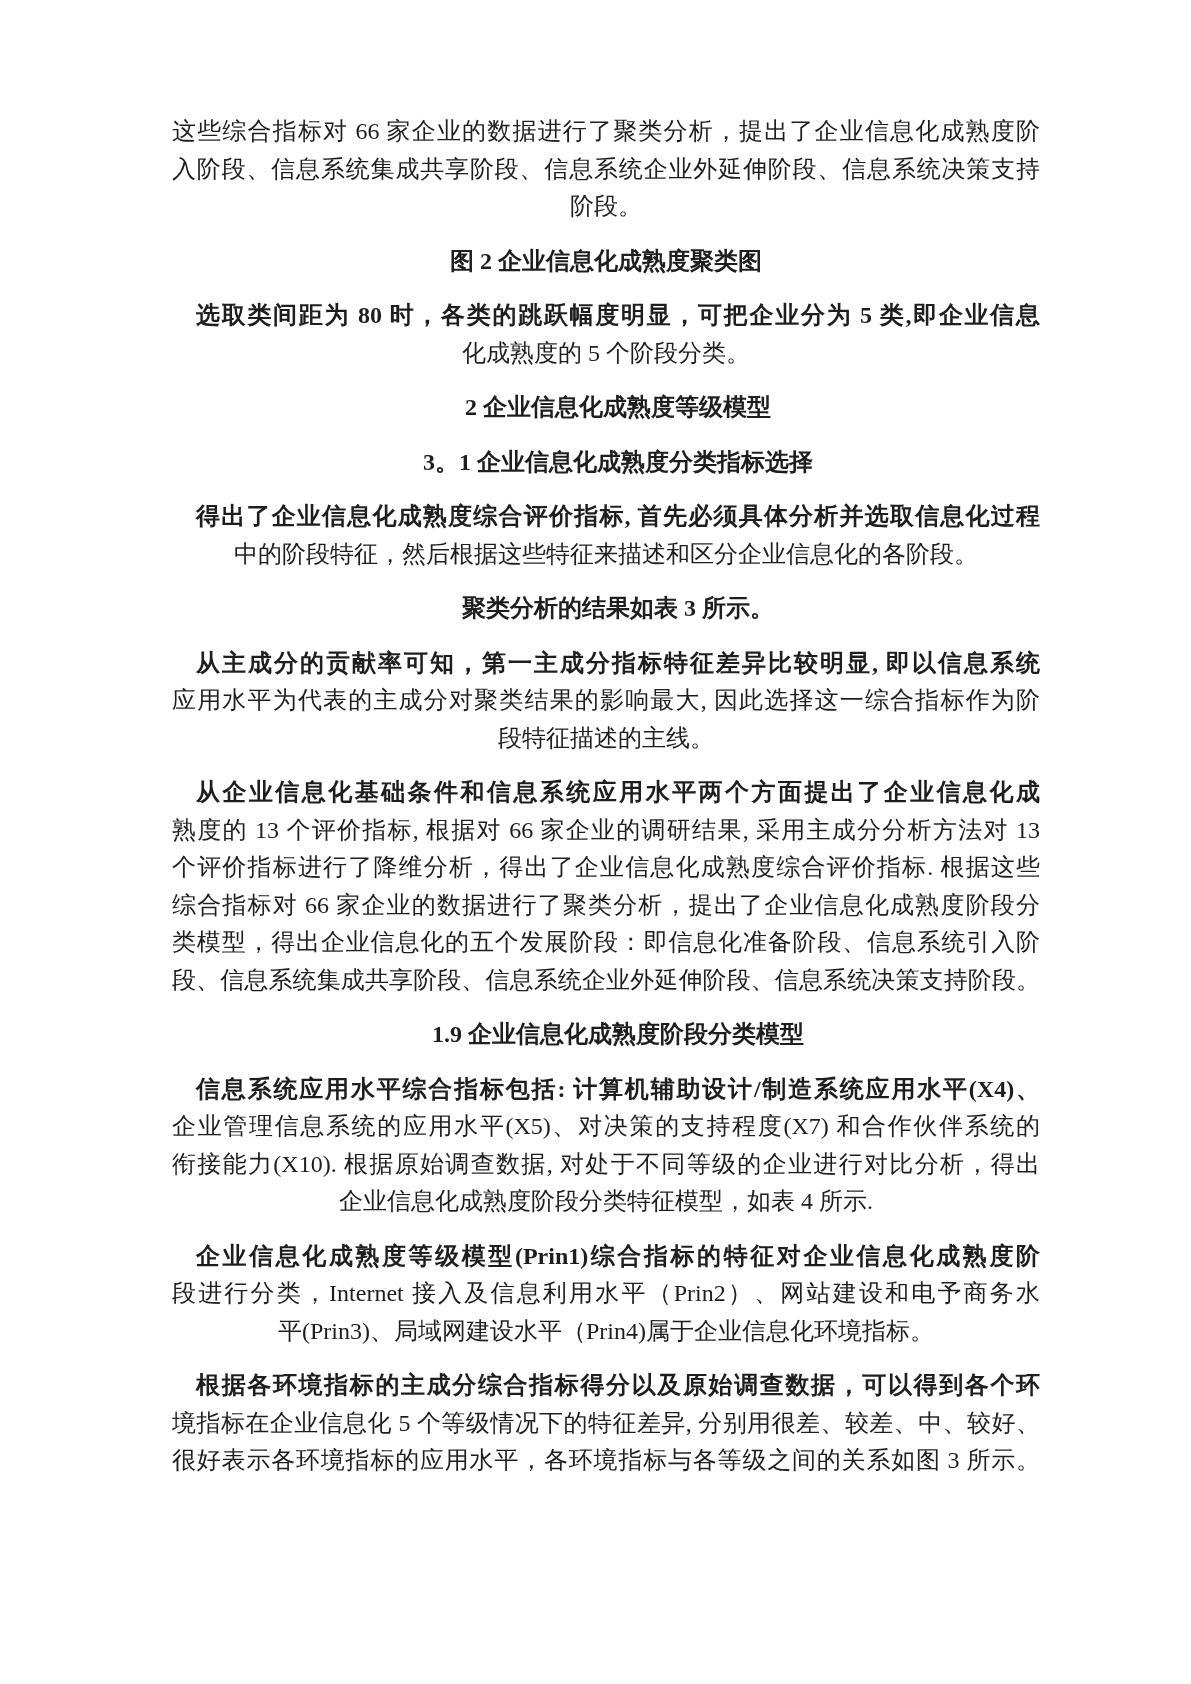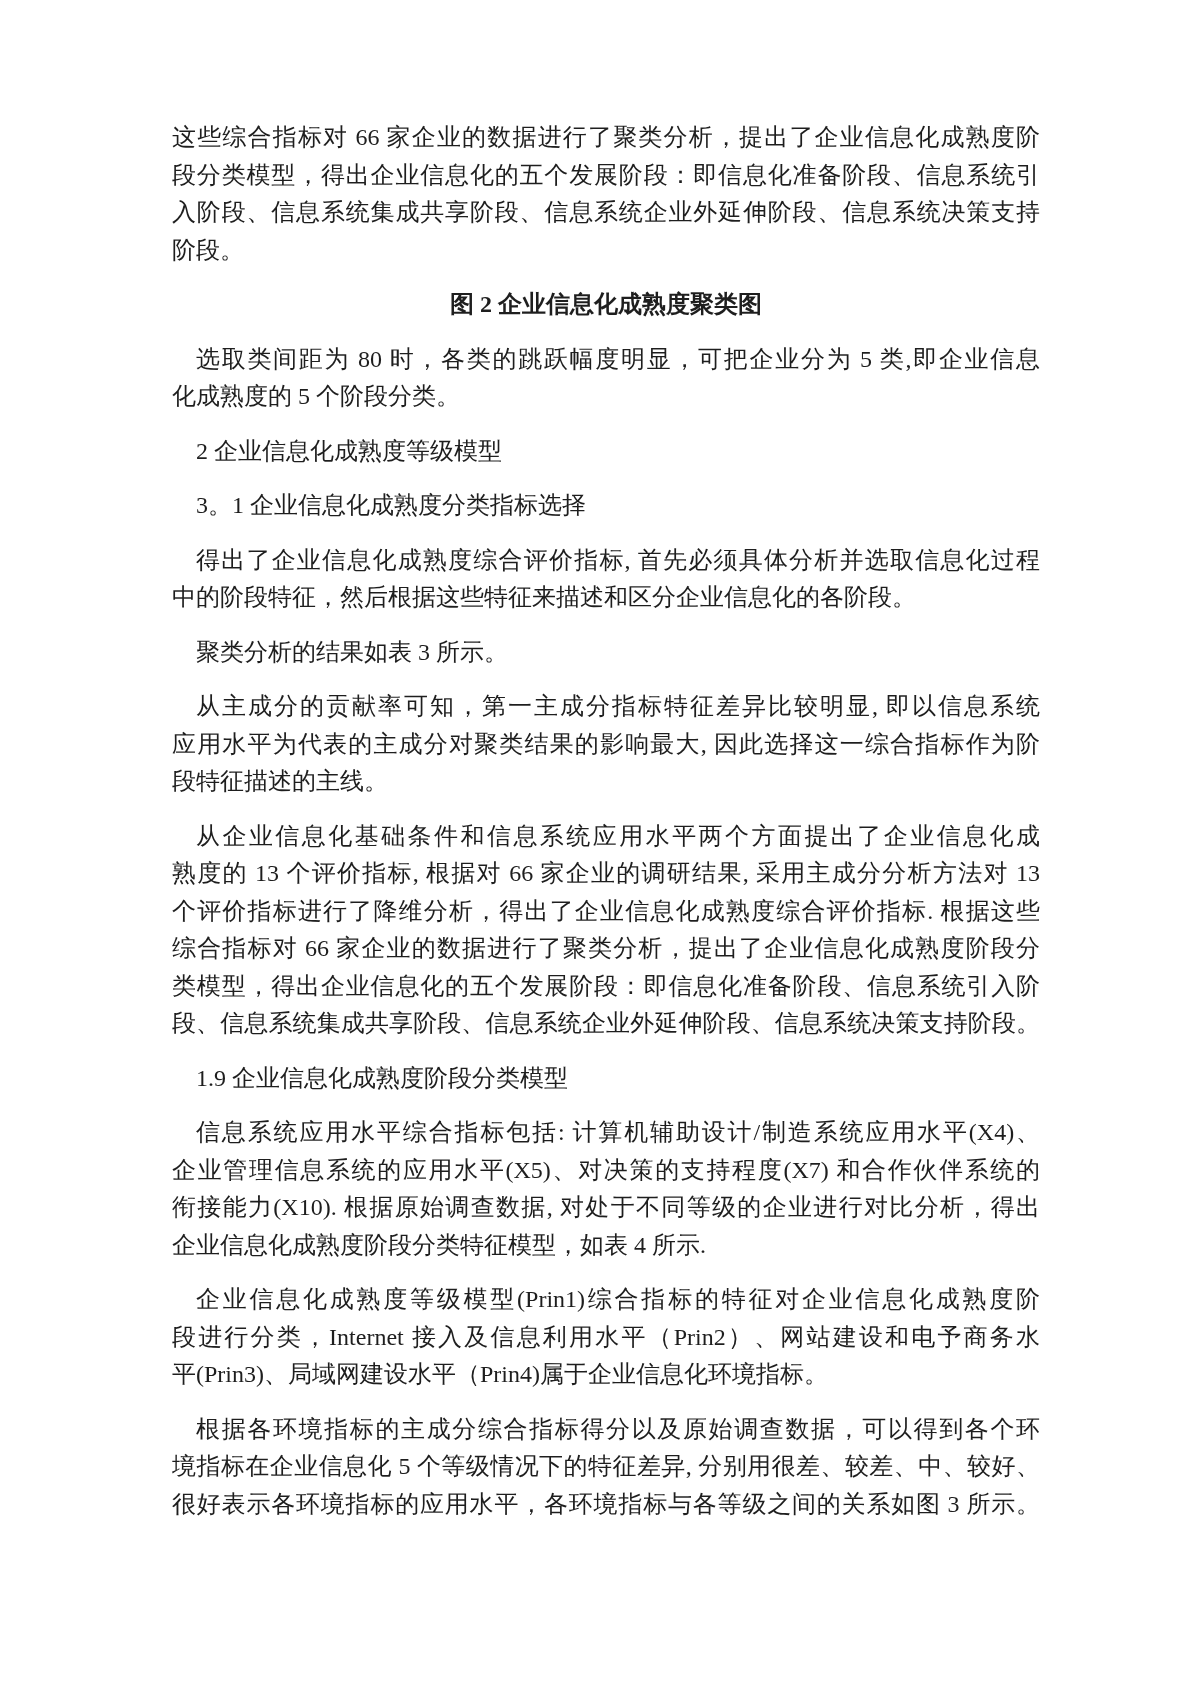--- a/index.html
+++ b/index.html
@@ -17,47 +17,47 @@
   }
   .doc {
     position: absolute;
     left: 172px;
     top: 113px;
     width: 868px;
     font-size: 24px;
     line-height: 37.5px;
   }
   .block {
-    margin: 6px 0 17px 0;
+    margin: 0 0 17px 0;
   }
   .line {
     text-align: justify;
     text-align-last: justify;
     word-break: break-all;
   }
   .line.last {
-    text-align: left;
+    text-align: center;
     text-align-last: auto;
   }
   .line.indented {
     text-indent: 1em;
+    font-weight: bold;
   }
   .line.center {
     text-align-last: center;
     font-weight: bold;
   }
 </style>
 </head>
 <body>
 
 <div class="doc">
 
   <div class="block">
     <div class="line">这些综合指标对 66 家企业的数据进行了聚类分析，提出了企业信息化成熟度阶</div>
-    <div class="line">段分类模型，得出企业信息化的五个发展阶段：即信息化准备阶段、信息系统引</div>
     <div class="line">入阶段、信息系统集成共享阶段、信息系统企业外延伸阶段、信息系统决策支持</div>
     <div class="line last">阶段。</div>
   </div>
 
   <div class="block">
     <div class="line center">图 2 企业信息化成熟度聚类图</div>
   </div>
 
   <div class="block">
     <div class="line indented">选取类间距为 80 时，各类的跳跃幅度明显，可把企业分为 5 类,即企业信息</div>

